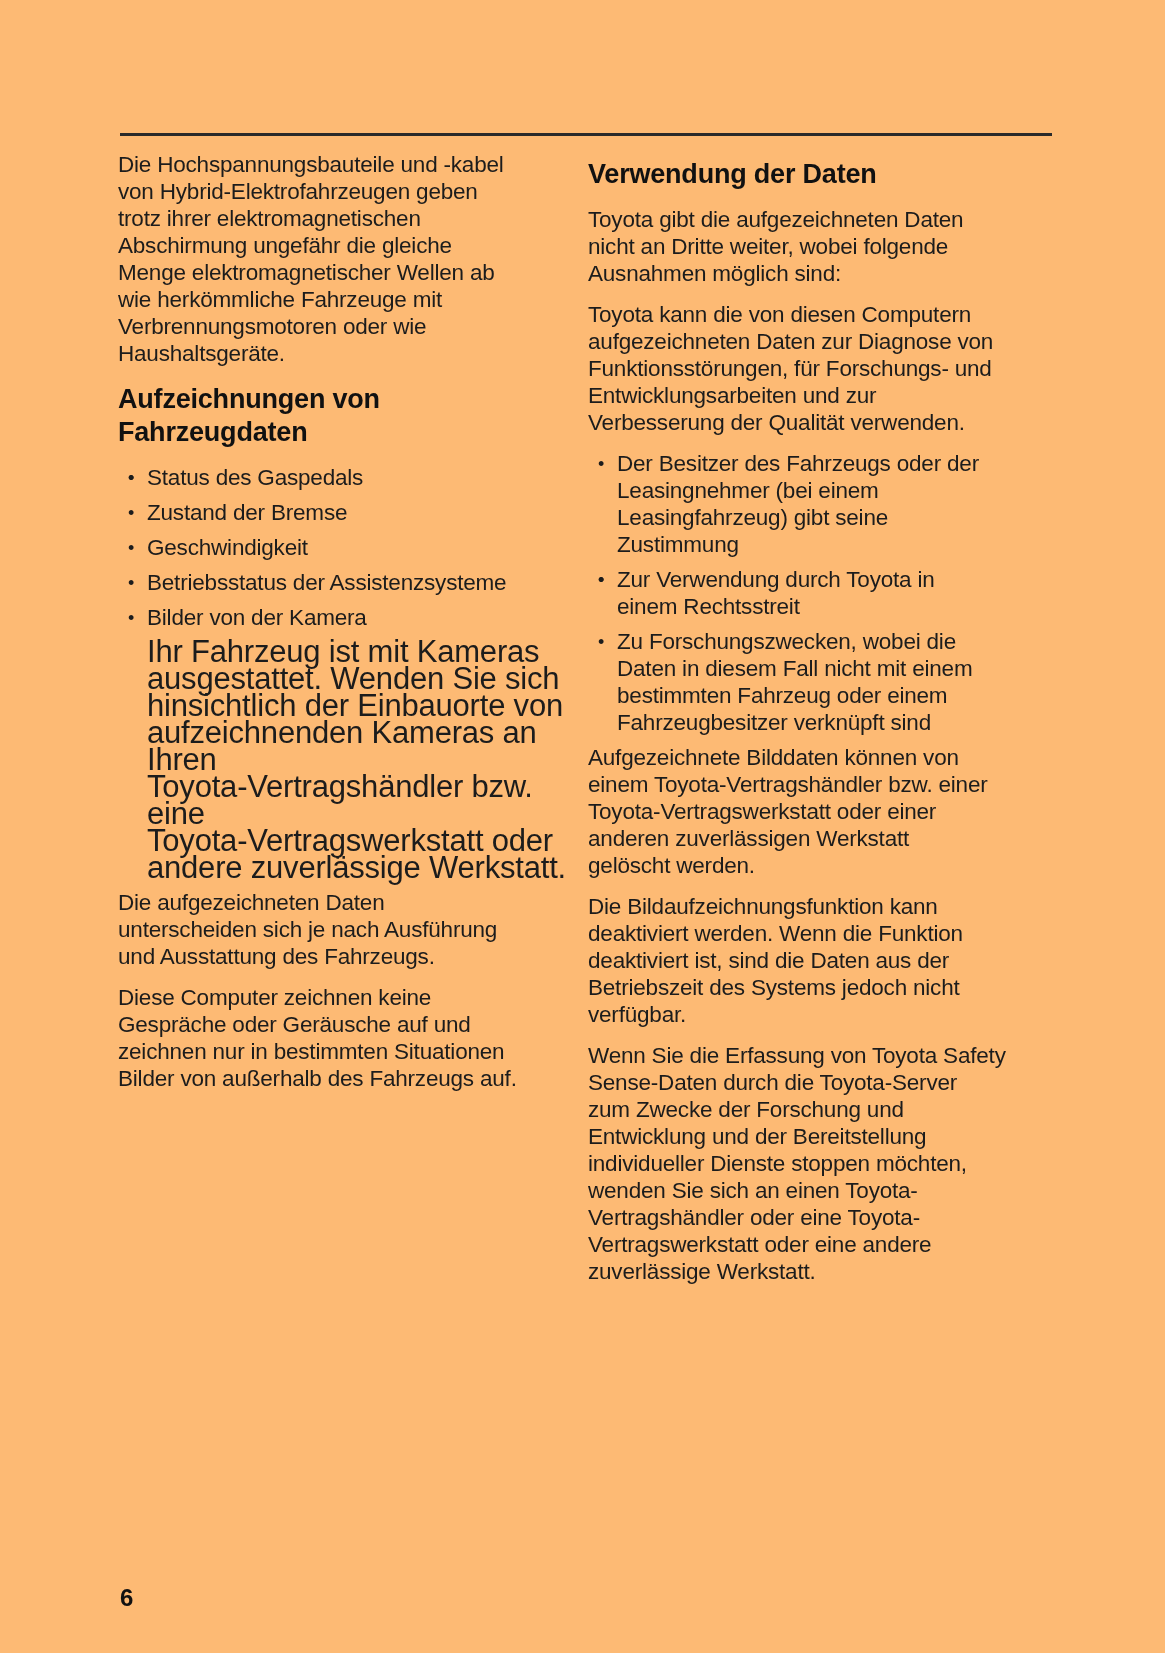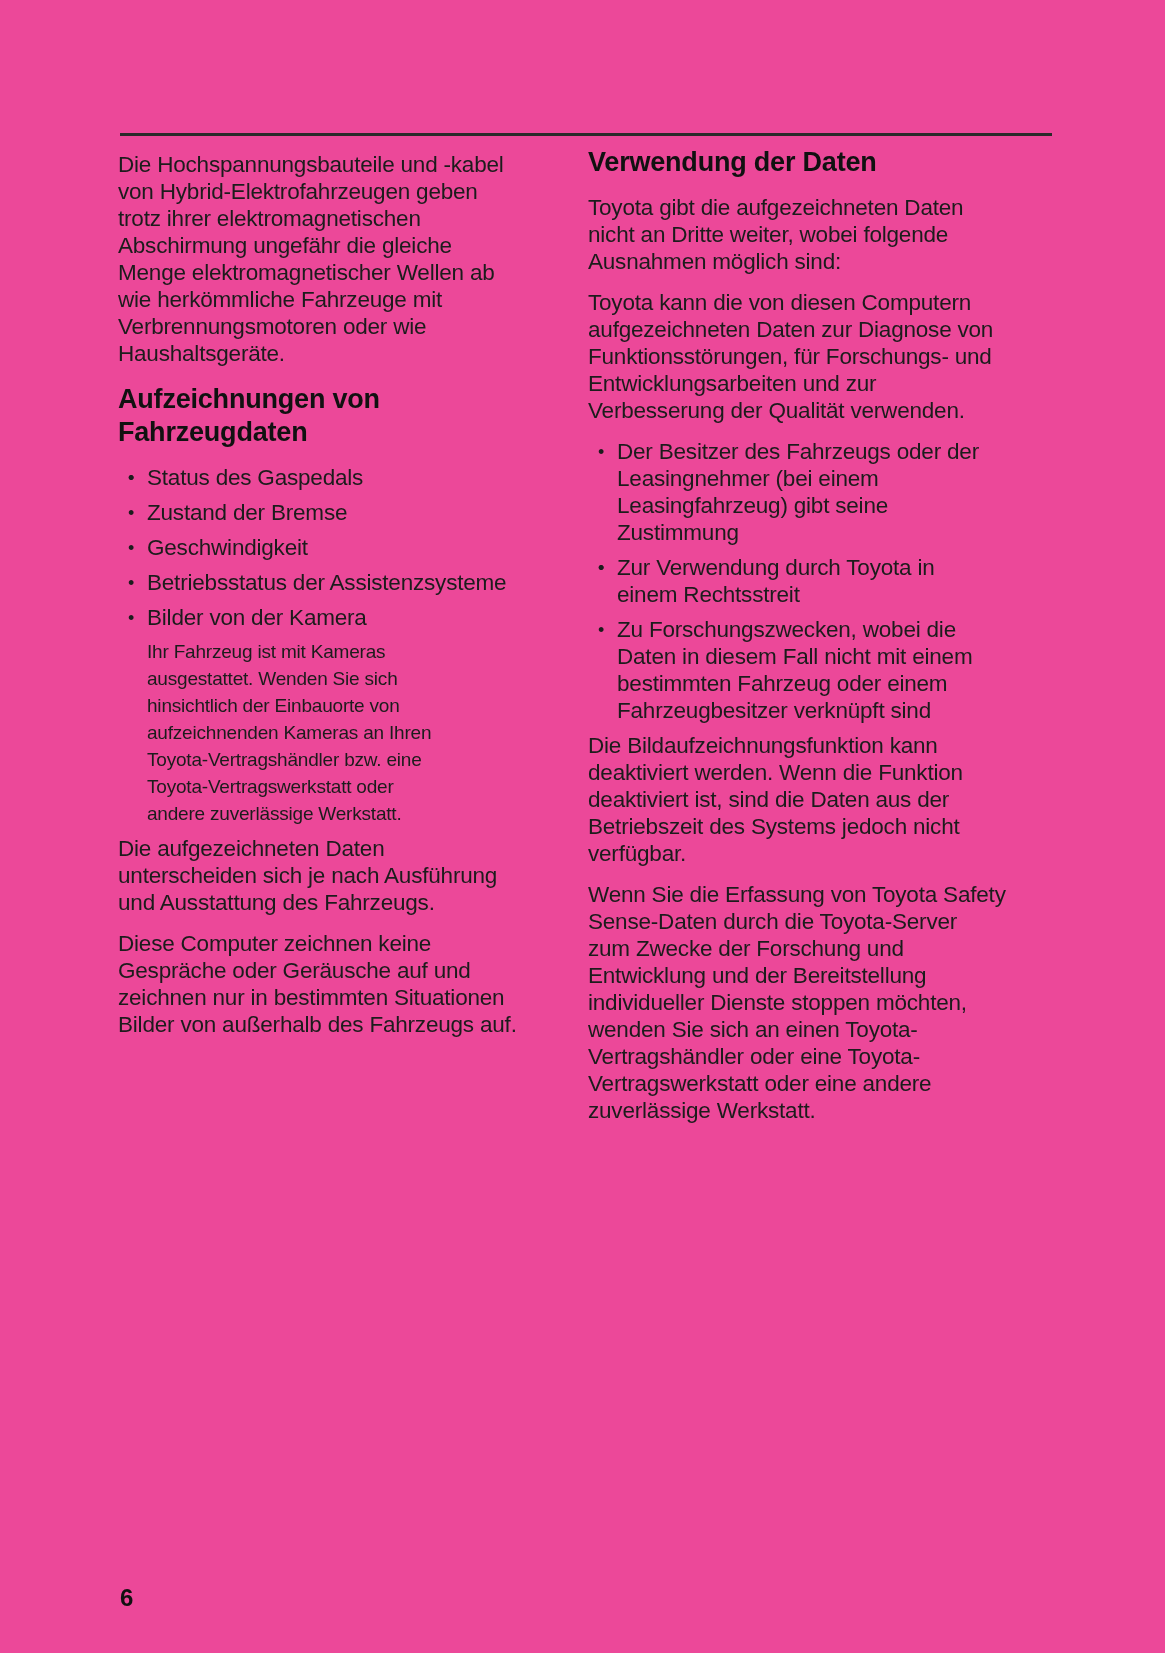--- a/index.html
+++ b/index.html
@@ -1,20 +1,20 @@
 <!DOCTYPE html>
 <html lang="de"><head>
 <meta charset="utf-8">
 <style>
   html, body { margin: 0; padding: 0; background: #ffffff; }
   .page {
     position: relative;
     width: 1165px;
     height: 1653px;
-    background: #ec4899;
+    background: #fdba74;
     color: #1c1c1c;
     font-family: "Liberation Sans", "DejaVu Sans", sans-serif;
     letter-spacing: -0.2px;
     overflow: hidden;
   }
   .rule {
     position: absolute;
     left: 120px;
     top: 133px;
     width: 932px;
@@ -31,40 +31,40 @@
     margin: 0 0 14px 0;
   }
   .heading {
     white-space: pre-line;
     font-size: 27px;
     line-height: 33px;
     font-weight: 700;
     margin: 16px 0 15px 0;
     color: #111111;
   }
-  .col-right .heading.first { margin-top: 0; }
+  .col-right .heading.first { margin-top: 12px; }
   .bullets { list-style: none; margin: 0 0 5px 0; padding: 0; }
   .bullets li {
     position: relative;
     padding-left: 29px;
     margin: 0 0 8px 0;
     font-size: 22.5px;
     line-height: 27px;
   }
   .bullet-text { white-space: pre-line; }
   .marker {
     position: absolute;
     left: 10px;
     top: 1px;
     font-size: 18px;
     line-height: 27px;
   }
   .subnote {
     white-space: pre-line;
-    font-size: 19px;
+    font-size: 31px;
     line-height: 27px;
     margin: 7px 0 0 0;
   }
   .page-number {
     position: absolute;
     left: 120px;
     top: 1584px;
     font-size: 24px;
     font-weight: 700;
     color: #111111;
@@ -155,20 +155,25 @@
 einem Rechtsstreit</span>
       </li>
       <li>
         <span class="marker">•</span>
         <span class="bullet-text">Zu Forschungszwecken, wobei die
 Daten in diesem Fall nicht mit einem
 bestimmten Fahrzeug oder einem
 Fahrzeugbesitzer verknüpft sind</span>
       </li>
     </ul>
+    <p class="para">Aufgezeichnete Bilddaten können von
+einem Toyota-Vertragshändler bzw. einer
+Toyota-Vertragswerkstatt oder einer
+anderen zuverlässigen Werkstatt
+gelöscht werden.</p>
     <p class="para">Die Bildaufzeichnungsfunktion kann
 deaktiviert werden. Wenn die Funktion
 deaktiviert ist, sind die Daten aus der
 Betriebszeit des Systems jedoch nicht
 verfügbar.</p>
     <p class="para">Wenn Sie die Erfassung von Toyota Safety
 Sense-Daten durch die Toyota-Server
 zum Zwecke der Forschung und
 Entwicklung und der Bereitstellung
 individueller Dienste stoppen möchten,

